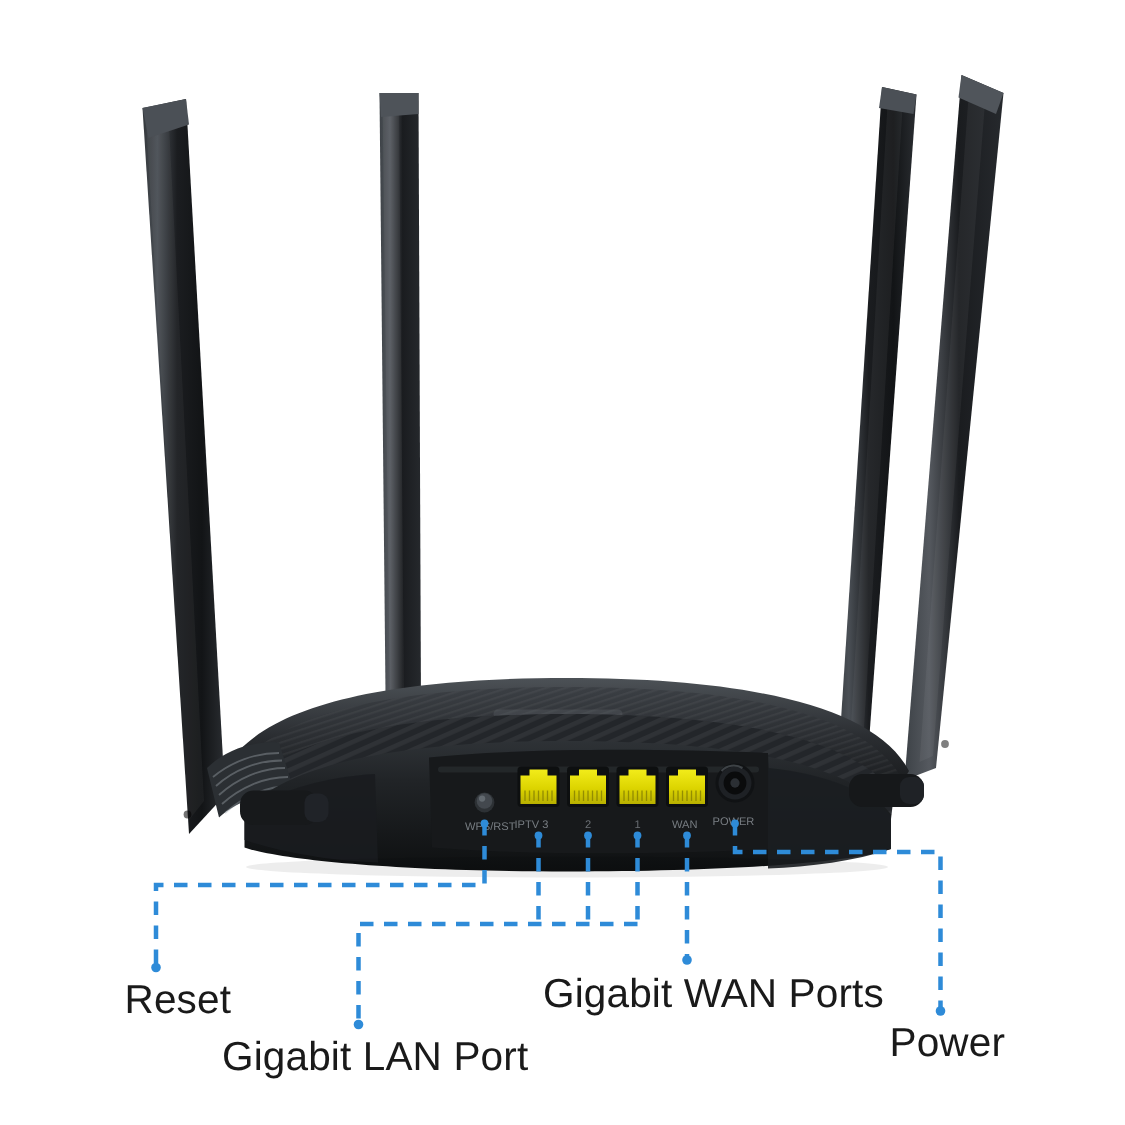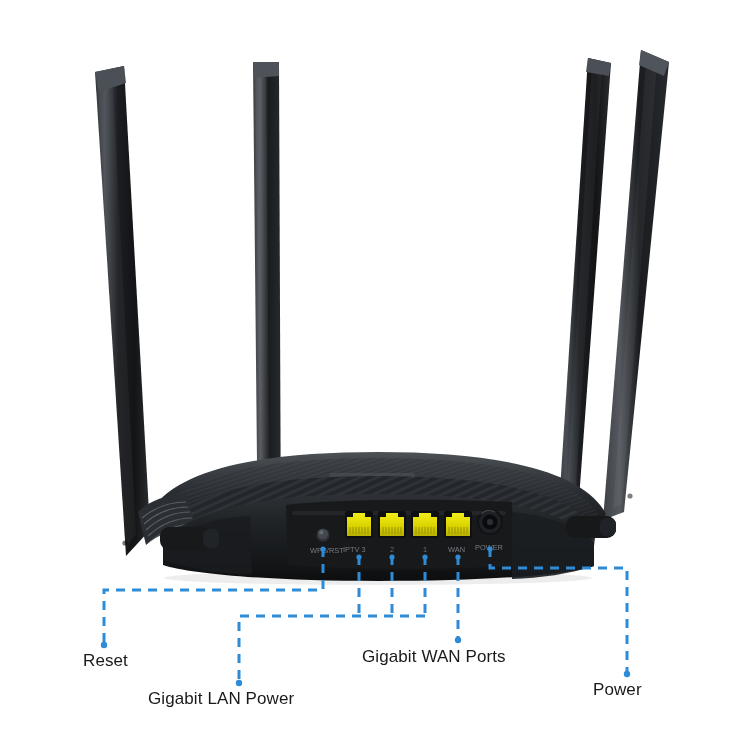--- a/index.html
+++ b/index.html
@@ -19,21 +19,21 @@
   }
   #art {
     position: absolute;
     inset: 0;
     width: 750px;
     height: 750px;
   }
   .callout-label {
     position: absolute;
     color: #1a1a1a;
-    font-size: 17px;
+    font-size: 27px;
     font-family: "Liberation Sans", sans-serif;
     white-space: nowrap;
     letter-spacing: 0.1px;
   }
   #lbl-reset  { left: 83px;  top: 651px; }
   #lbl-lan    { left: 148px; top: 689px; }
   #lbl-wan    { left: 362px; top: 647px; }
   #lbl-power  { left: 593px; top: 680px; }
 </style>
 </head>
@@ -247,17 +247,17 @@
 
     <g fill="#2e8bd8">
       <circle cx="104" cy="645" r="3.2"></circle>
       <circle cx="239" cy="683" r="3.2"></circle>
       <circle cx="458" cy="640" r="3.2"></circle>
       <circle cx="627" cy="674" r="3.2"></circle>
     </g>
   </svg>
 
   <div class="callout-label" id="lbl-reset">Reset</div>
-  <div class="callout-label" id="lbl-lan">Gigabit LAN Power</div>
+  <div class="callout-label" id="lbl-lan">Gigabit LAN Port</div>
   <div class="callout-label" id="lbl-wan">Gigabit WAN Ports</div>
   <div class="callout-label" id="lbl-power">Power</div>
 
 </div>
 
 </body></html>

